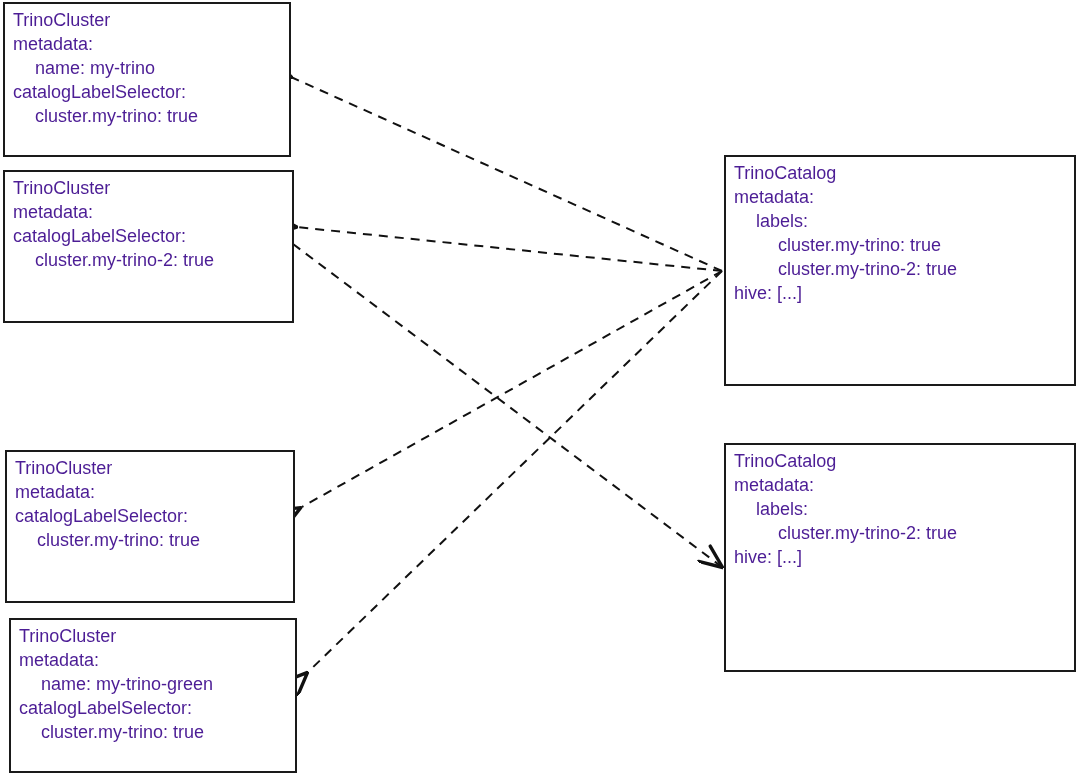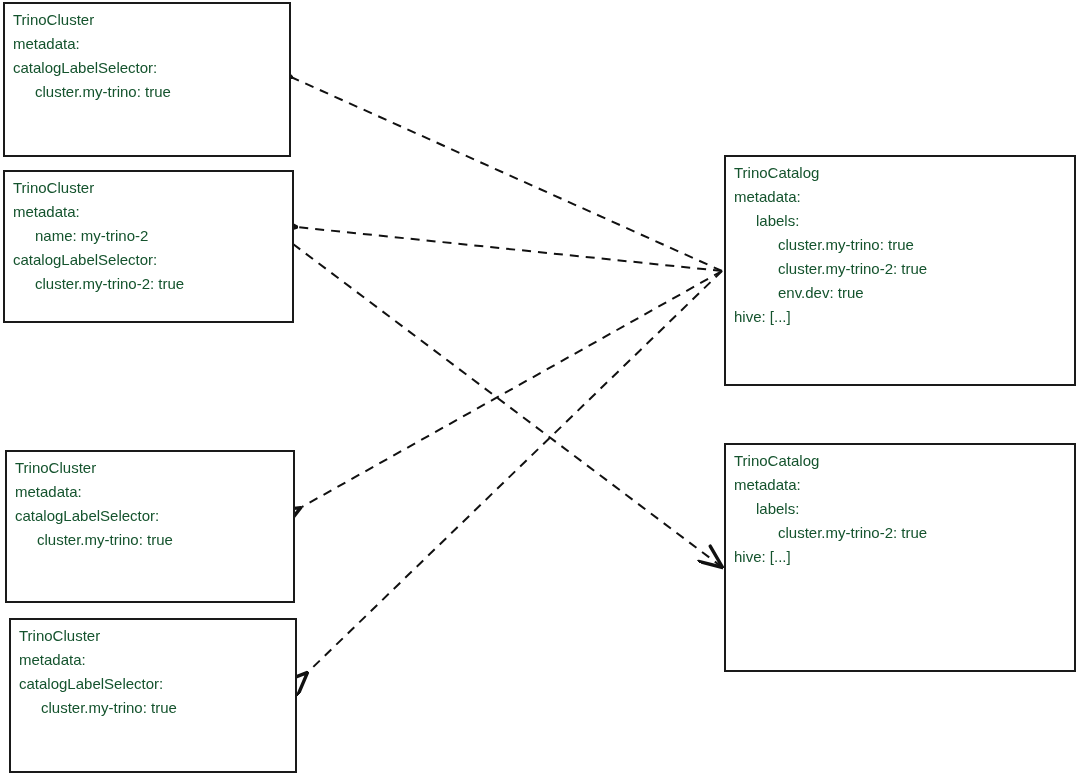--- a/index.html
+++ b/index.html
@@ -33,23 +33,23 @@
     border: 2px solid #1a1a1a;
     padding: 4px 0 0 8px;
   }
   .node-lines {
     margin: 0;
     padding: 0;
     list-style: none;
   }
   .node-line {
     font-family: "Liberation Sans", sans-serif;
-    font-size: 15px;
+    font-size: 18px;
     line-height: 24px;
-    color: #14532d;
+    color: #4c1d95;
     white-space: pre;
     letter-spacing: 0px;
   }
   .indent-0 { padding-left: 0px; }
   .indent-1 { padding-left: 22px; }
   .indent-2 { padding-left: 44px; }
 </style>
 </head>
 <body>
 
@@ -68,57 +68,57 @@
         <line x1="722" y1="271" x2="300" y2="508" stroke="#111111" stroke-width="2" stroke-dasharray="9,7" fill="none" marker-end="url(#arrowOpen)"></line>
         <line x1="722" y1="271" x2="307" y2="673" stroke="#111111" stroke-width="2" stroke-dasharray="9,7" fill="none" marker-end="url(#arrowOpen)"></line>
       </g>
   </svg>
 
   <div id="node-layer">
       <div class="node" style="left: 3px; top: 2px; width: 288px; height: 155px; border-color: rgb(26, 26, 26);">
         <ul class="node-lines">
           <li class="node-line indent-0">TrinoCluster</li>
           <li class="node-line indent-0">metadata:</li>
+          <li class="node-line indent-1">name: my-trino</li>
           <li class="node-line indent-0">catalogLabelSelector:</li>
           <li class="node-line indent-1">cluster.my-trino: true</li>
         </ul>
       </div>
       <div class="node" style="left: 3px; top: 170px; width: 291px; height: 153px; border-color: rgb(26, 26, 26);">
         <ul class="node-lines">
           <li class="node-line indent-0">TrinoCluster</li>
           <li class="node-line indent-0">metadata:</li>
-          <li class="node-line indent-1">name: my-trino-2</li>
           <li class="node-line indent-0">catalogLabelSelector:</li>
           <li class="node-line indent-1">cluster.my-trino-2: true</li>
         </ul>
       </div>
       <div class="node" style="left: 5px; top: 450px; width: 290px; height: 153px; border-color: rgb(26, 26, 26);">
         <ul class="node-lines">
           <li class="node-line indent-0">TrinoCluster</li>
           <li class="node-line indent-0">metadata:</li>
           <li class="node-line indent-0">catalogLabelSelector:</li>
           <li class="node-line indent-1">cluster.my-trino: true</li>
         </ul>
       </div>
       <div class="node" style="left: 9px; top: 618px; width: 288px; height: 155px; border-color: rgb(26, 26, 26);">
         <ul class="node-lines">
           <li class="node-line indent-0">TrinoCluster</li>
           <li class="node-line indent-0">metadata:</li>
+          <li class="node-line indent-1">name: my-trino-green</li>
           <li class="node-line indent-0">catalogLabelSelector:</li>
           <li class="node-line indent-1">cluster.my-trino: true</li>
         </ul>
       </div>
       <div class="node" style="left: 724px; top: 155px; width: 352px; height: 231px; border-color: rgb(26, 26, 26);">
         <ul class="node-lines">
           <li class="node-line indent-0">TrinoCatalog</li>
           <li class="node-line indent-0">metadata:</li>
           <li class="node-line indent-1">labels:</li>
           <li class="node-line indent-2">cluster.my-trino: true</li>
           <li class="node-line indent-2">cluster.my-trino-2: true</li>
-          <li class="node-line indent-2">env.dev: true</li>
           <li class="node-line indent-0">hive: [...]</li>
         </ul>
       </div>
       <div class="node" style="left: 724px; top: 443px; width: 352px; height: 229px; border-color: rgb(26, 26, 26);">
         <ul class="node-lines">
           <li class="node-line indent-0">TrinoCatalog</li>
           <li class="node-line indent-0">metadata:</li>
           <li class="node-line indent-1">labels:</li>
           <li class="node-line indent-2">cluster.my-trino-2: true</li>
           <li class="node-line indent-0">hive: [...]</li>

